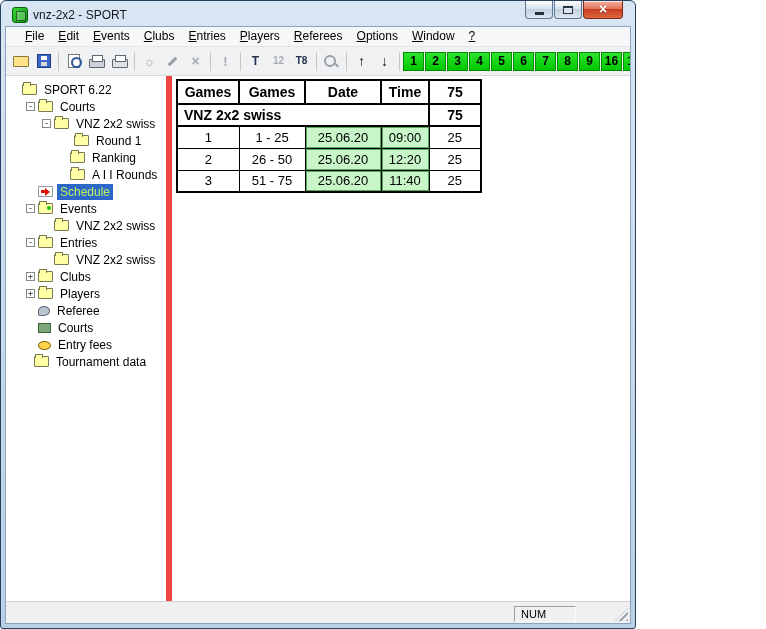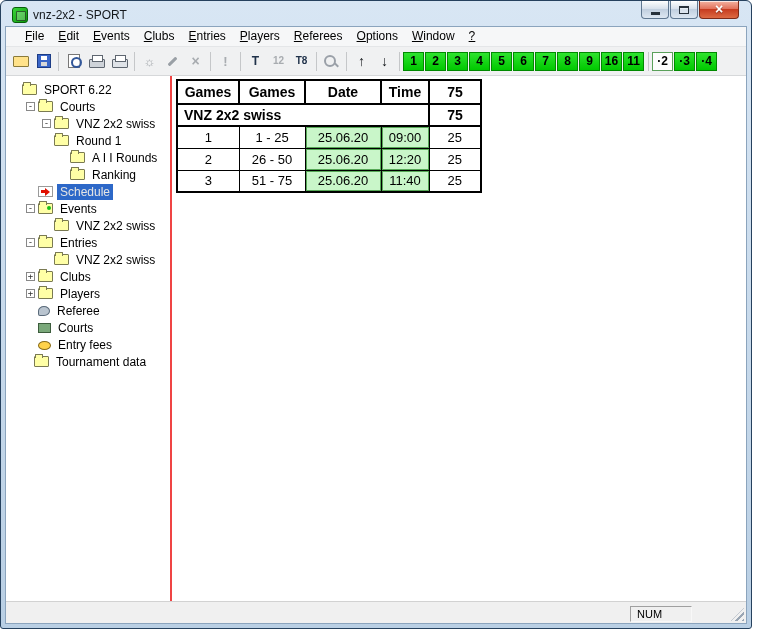--- a/index.html
+++ b/index.html
@@ -1,21 +1,21 @@
 <!DOCTYPE html>
 <html><head>
 <meta charset="utf-8">
 <style>
   * { margin:0; padding:0; box-sizing:border-box; }
   html,body { width:766px; height:629px; overflow:hidden; }
   body { font-family:"Liberation Sans","DejaVu Sans",sans-serif; background:#fff; color:#000; }
   button { font-family:inherit; border:none; background:none; padding:0; cursor:default; color:inherit; }
 
   
-  .window { width:752px; height:629px; border:1px solid #26415e; border-radius:6px 6px 3px 3px;
+  .window { width:636px; height:629px; border:1px solid #26415e; border-radius:6px 6px 3px 3px;
             background:linear-gradient(#d8e6f4,#b9cfe4); padding:0 4px 4px; display:flex; flex-direction:column; overflow:hidden; }
   .titlebar { height:25px; display:flex; align-items:center; gap:5px; padding:3px 2px 0 7px; position:relative; flex:none; }
   .title-text { font-size:12px; color:#14181c; }
   .app-icon { width:16px; height:16px; border-radius:3px; background:linear-gradient(135deg,#3bd43b,#0a9a0a);
               border:1px solid #056008; position:relative; flex:none; }
   .app-icon::after { content:""; position:absolute; left:3px; top:3px; width:8px; height:8px;
                      border:1px solid rgba(0,0,0,.55); border-radius:1px; background:rgba(255,255,255,.28); }
   .win-controls { position:absolute; top:0; right:8px; display:flex; }
   .win-btn { width:28px; height:18px; border:1px solid #5f7790; border-top:none; border-radius:0 0 4px 4px;
              background:linear-gradient(#fdfefe,#d8e1ec 45%,#c1cfdf 50%,#dde7f2); display:flex; align-items:center;
@@ -65,40 +65,40 @@
   .tbi-zoom::after { content:""; position:absolute; width:5px; height:2px; background:#9aa0a8; transform:rotate(45deg);
                      right:2px; bottom:3px; }
   .tbi-move-up, .tbi-move-down { font-size:14px; font-weight:bold; color:#101418; }
 
   .tb-green { width:21px; height:19px; margin-right:1px; flex:none;
               background:linear-gradient(#2ee32e,#00c800); border:1px solid #008a00;
               font-size:12px; font-weight:bold; color:#000; display:flex; align-items:center; justify-content:center; }
   .tb-dot-white { background:#fdfdfd; border-color:#5aa05a; }
 
   .main { flex:1; min-height:0; display:flex; }
-  .tree-panel { width:166px; flex:none; background:#fff; border-right:2px solid #ef4444; padding-top:5px; overflow:hidden; }
+  .tree-panel { width:166px; flex:none; background:#fff; border-right:6px solid #ef4444; padding-top:5px; overflow:hidden; }
   .tree-row { height:17px; display:flex; align-items:center; font-size:12px; white-space:nowrap; }
   .expander { width:9px; height:9px; flex:none; border:1px solid #888; background:#fff; color:#333;
               font-size:9px; line-height:7px; text-align:center; margin-right:3px;
               font-family:"DejaVu Sans Mono",monospace; }
   .expander.none { visibility:hidden; }
   .tree-icon { flex:none; margin-right:4px; width:15px; height:11px; position:relative; }
   .icon-folder, .icon-events { background:#ffffa6; border:1px solid #7a7a52; border-radius:1px; }
   .icon-folder::before, .icon-events::before { content:""; position:absolute; top:-3px; left:0; width:6px; height:3px;
               background:#ffffa6; border:1px solid #7a7a52; border-bottom:none; border-radius:1px 1px 0 0; }
   .icon-events::after { content:""; position:absolute; right:1px; top:2px; width:4px; height:4px;
               background:#18c018; border-radius:50%; }
   .icon-arrow { background:#fff; border:1px solid #9a9a9a; display:flex; align-items:center; justify-content:center; }
   .icon-arrow::before { content:""; width:4px; height:3px; background:#e01000; }
   .icon-arrow::after { content:""; border-left:5px solid #e01000; border-top:4px solid transparent; border-bottom:4px solid transparent; }
   .icon-coin { width:13px; height:9px; margin-top:1px; background:#ffd24a; border:1px solid #8a6d1a; border-radius:50%; }
   .icon-referee { width:12px; height:10px; background:#b9c4cf; border:1px solid #5a6a7a; border-radius:50% 50% 50% 2px; }
   .icon-courts { width:13px; height:10px; background:#7aa87a; border:1px solid #3c5c3c; }
   .tree-label { padding:1px 3px; }
-  .tree-row.selected .tree-label { background:#2d68c8; color:#e5e5e5; }
+  .tree-row.selected .tree-label { background:#2d68c8; color:#bef264; }
 
   .content { flex:1; background:#fff; padding:3px 0 0 4px; }
   table.sched { border-collapse:collapse; table-layout:fixed; border:2px solid #000; }
   .sched col.c0 { width:62px; } .sched col.c1 { width:66px; } .sched col.c2 { width:76px; }
   .sched col.c3 { width:48px; } .sched col.c4 { width:52px; }
   .sched th { border:2px solid #000; font-size:14px; font-weight:bold; height:24px; padding:0 4px; background:#fff; text-align:center; }
   .sched td { border:1px solid #000; font-size:13px; height:22px; padding:0 4px; text-align:center; background:#fff; }
   .sched tr.group td { border-width:2px; font-weight:bold; font-size:14px; }
   .sched td.group-label { text-align:left; padding-left:6px; }
   .sched td.cell-green { background:#c9f6c9; box-shadow:inset 0 0 0 1px #57a957; }
@@ -224,34 +224,34 @@
           <div class="tree-row" style="padding-left: 20px;">
             <span class="expander">-</span>
             <span class="tree-icon icon-folder"></span>
             <span class="tree-label">Courts</span>
           </div>
           <div class="tree-row" style="padding-left: 36px;">
             <span class="expander">-</span>
             <span class="tree-icon icon-folder"></span>
             <span class="tree-label">VNZ 2x2 swiss</span>
           </div>
-          <div class="tree-row" style="padding-left: 36px;">
+          <div class="tree-row" style="padding-left: 56px;">
             <span class="expander none"></span>
             <span class="tree-icon icon-folder"></span>
             <span class="tree-label">Round 1</span>
           </div>
           <div class="tree-row" style="padding-left: 52px;">
             <span class="expander none"></span>
             <span class="tree-icon icon-folder"></span>
+            <span class="tree-label">Ranking</span>
+          </div>
+          <div class="tree-row" style="padding-left: 52px;">
+            <span class="expander none"></span>
+            <span class="tree-icon icon-folder"></span>
             <span class="tree-label">A I I Rounds</span>
-          </div>
-          <div class="tree-row" style="padding-left: 52px;">
-            <span class="expander none"></span>
-            <span class="tree-icon icon-folder"></span>
-            <span class="tree-label">Ranking</span>
           </div>
           <div class="tree-row selected" style="padding-left: 20px;">
             <span class="expander none"></span>
             <span class="tree-icon icon-arrow"></span>
             <span class="tree-label">Schedule</span>
           </div>
           <div class="tree-row" style="padding-left: 20px;">
             <span class="expander">-</span>
             <span class="tree-icon icon-events"></span>
             <span class="tree-label">Events</span>

